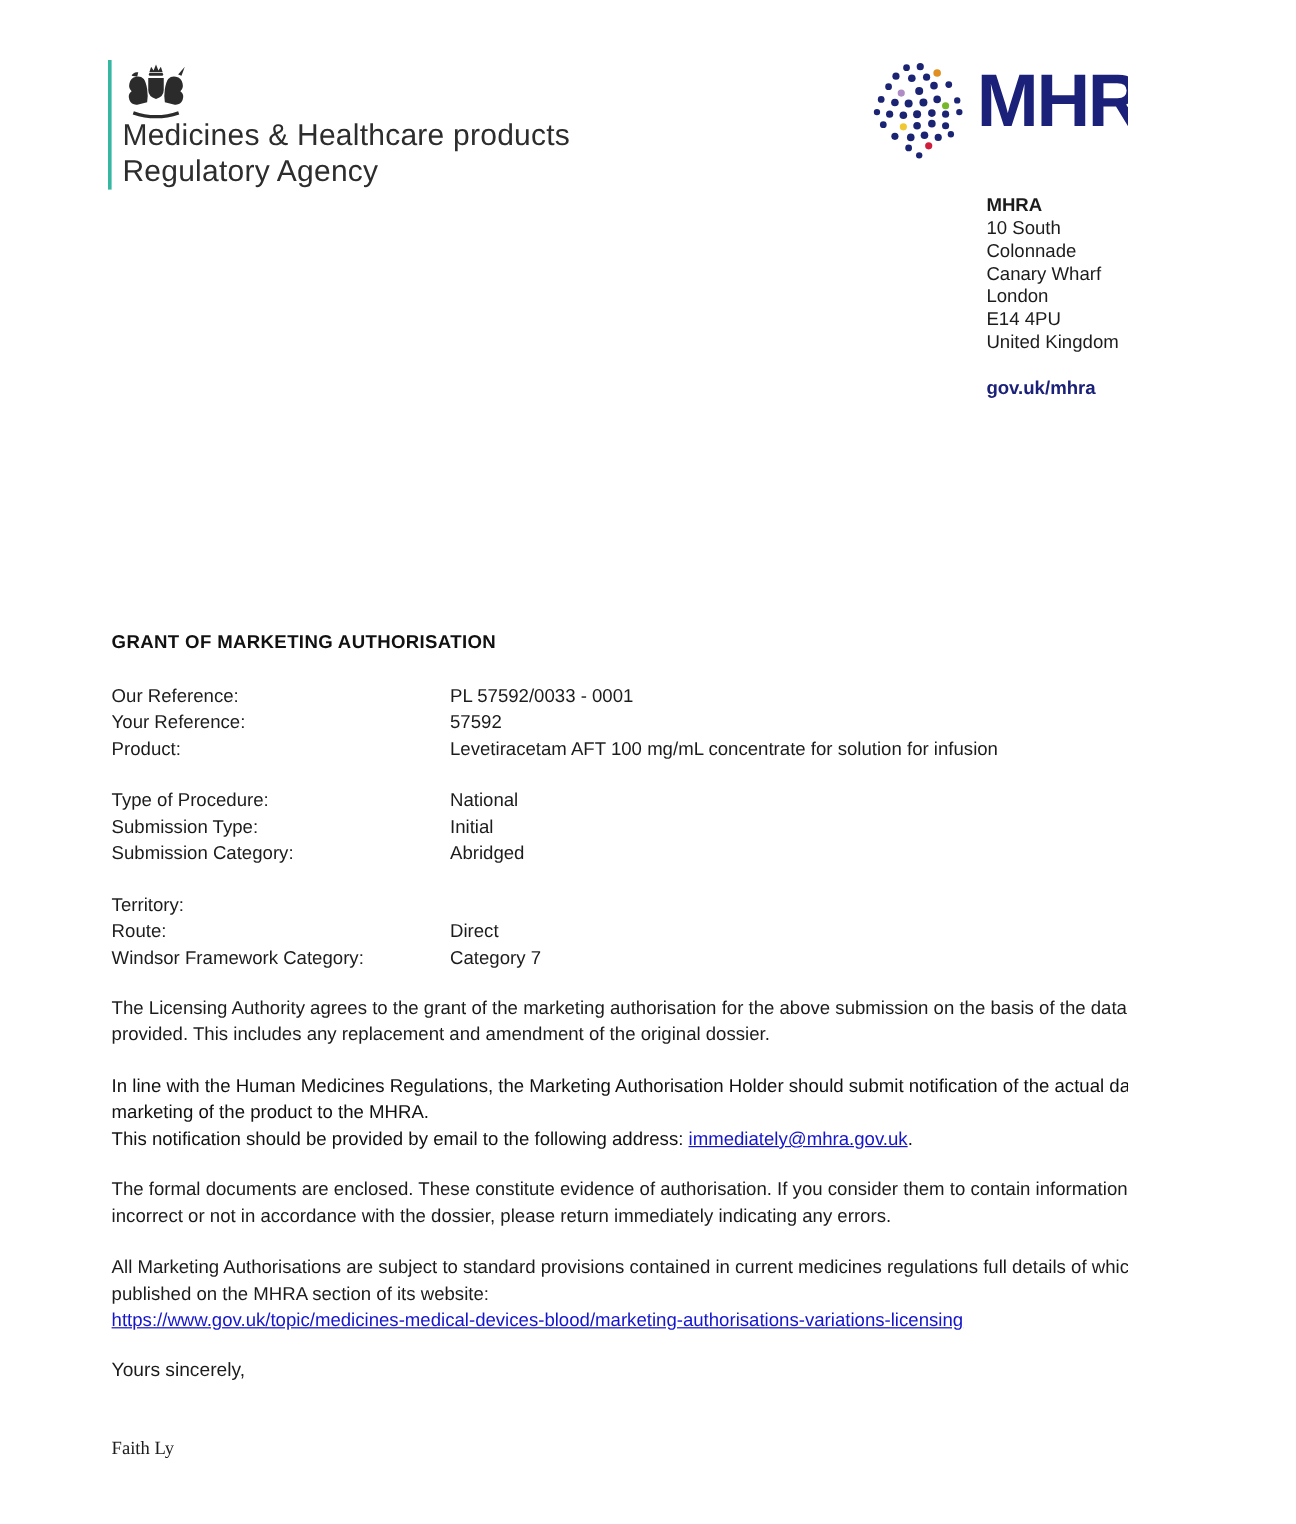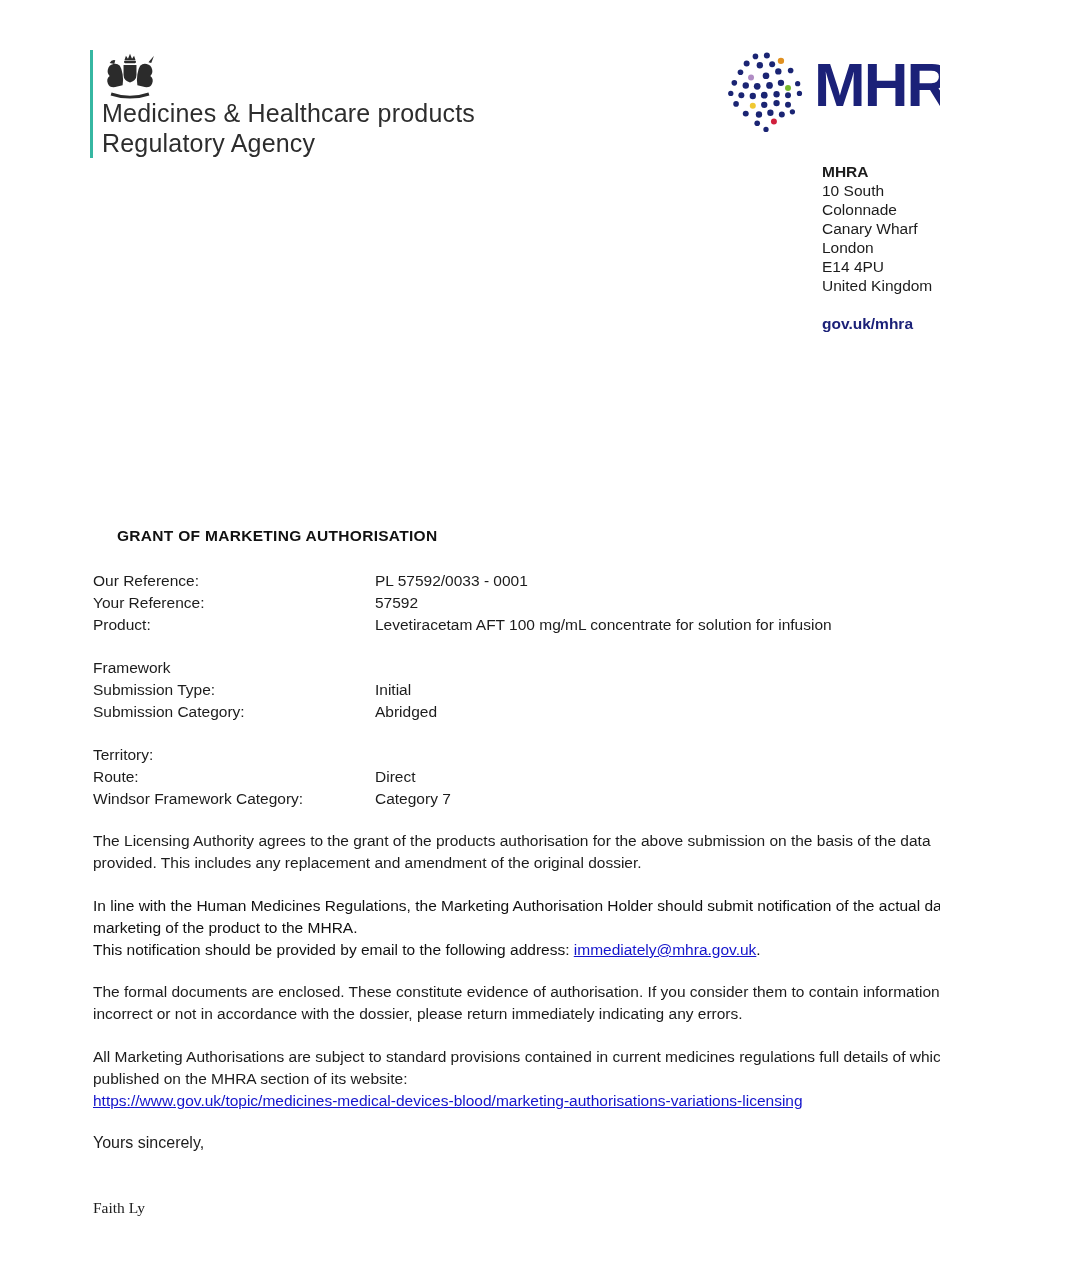--- a/index.html
+++ b/index.html
@@ -84,21 +84,20 @@
   
   .title {
     position: absolute;
     left: 93px;
     top: 527px;
     font-size: 15.5px;
     font-weight: bold;
     letter-spacing: 0.3px;
     color: #111;
     white-space: nowrap;
-    margin-left: 24px;
   }
   .refs {
     position: absolute;
     left: 93px;
     top: 570px;
     width: 920px;
     font-size: 15.5px;
     line-height: 22px;
   }
   .ref-group { margin-bottom: 21px; }
@@ -226,21 +225,22 @@
         <span class="ref-value">57592</span>
       </div>
       <div class="ref-row">
         <span class="ref-label">Product:</span>
         <span class="ref-value">Levetiracetam AFT 100 mg/mL concentrate for solution for infusion</span>
       </div>
     </div>
 
     <div class="ref-group">
       <div class="ref-row">
-        <span class="ref-value">Framework</span>
+        <span class="ref-label">Type of Procedure:</span>
+        <span class="ref-value">National</span>
       </div>
       <div class="ref-row">
         <span class="ref-label">Submission Type:</span>
         <span class="ref-value">Initial</span>
       </div>
       <div class="ref-row">
         <span class="ref-label">Submission Category:</span>
         <span class="ref-value">Abridged</span>
       </div>
     </div>
@@ -254,21 +254,21 @@
         <span class="ref-value">Direct</span>
       </div>
       <div class="ref-row">
         <span class="ref-label">Windsor Framework Category:</span>
         <span class="ref-value">Category 7</span>
       </div>
     </div>
   </div>
 
   <div class="para para-grant">
-    <p>The Licensing Authority agrees to the grant of the products authorisation for the above submission on the basis of the data provided. This includes any replacement and amendment of the original dossier.</p>
+    <p>The Licensing Authority agrees to the grant of the marketing authorisation for the above submission on the basis of the data provided. This includes any replacement and amendment of the original dossier.</p>
   </div>
 
   <div class="para para-notice">
     <p class="bold">In line with the Human Medicines Regulations, the Marketing Authorisation Holder should submit notification of the actual date of marketing of the product to the MHRA.</p>
     <p class="bold"><span>This notification should be provided by email to the following address: </span><a class="doc-link" href="#">immediately@mhra.gov.uk</a><span>.</span></p>
   </div>
 
   <div class="para para-documents">
     <p>The formal documents are enclosed. These constitute evidence of authorisation. If you consider them to contain information that is incorrect or not in accordance with the dossier, please return immediately indicating any errors.</p>
   </div>

